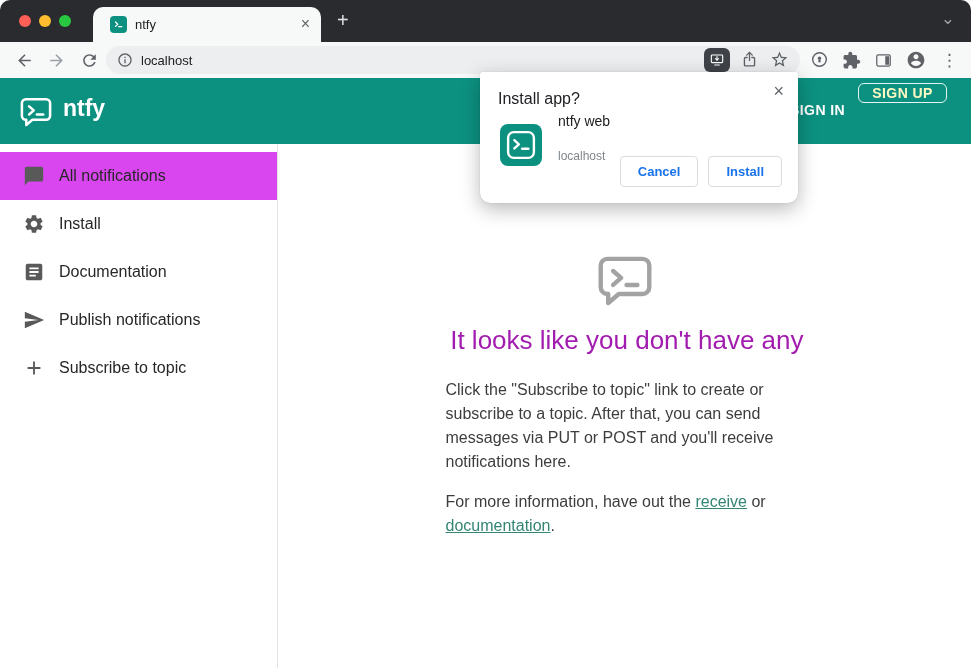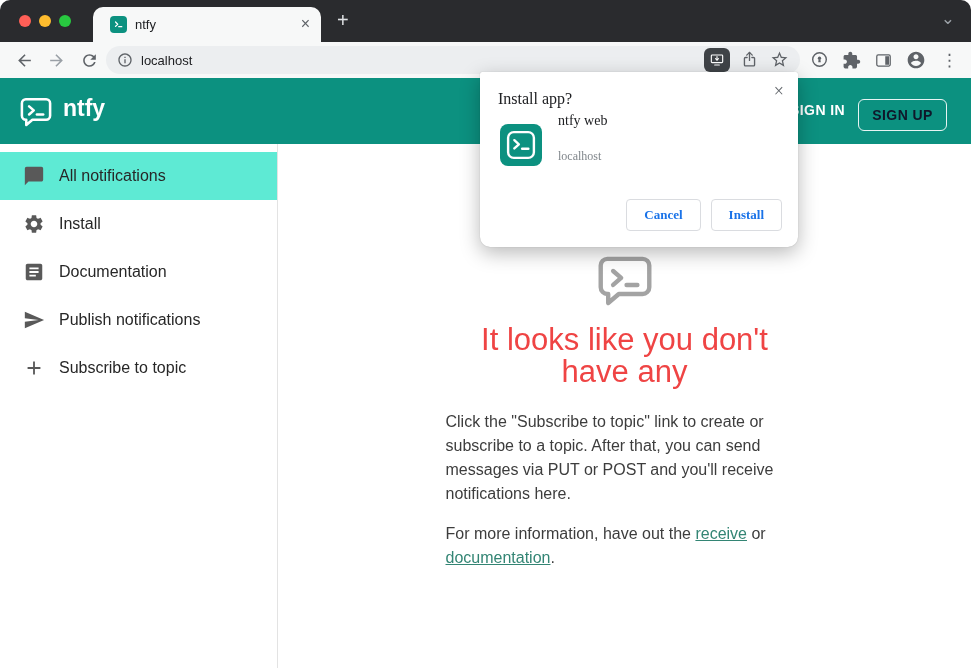--- a/index.html
+++ b/index.html
@@ -40,45 +40,45 @@
   .ic-panel { left:874px; top:9px; }
   .ic-avatar { left:906px; top:8px; width:20px; height:20px; }
   .ic-kebab { left:941px; top:8px; font-size:17px; color:#5f6368; cursor:pointer; position:absolute; }
 
   
   .appheader { position:absolute; top:78px; left:0; right:0; height:66px; background:#0c9180; }
   .logo { position:absolute; left:18px; top:15px; width:36px; height:36px; color:#fff; }
   .logo svg { width:100%; height:100%; }
   .brand { position:absolute; left:63px; top:17px; font-size:23px; font-weight:bold; color:#fff; }
   .signin { position:absolute; right:126px; top:24px; font-size:14px; font-weight:bold; letter-spacing:.4px; color:#fff; cursor:pointer; }
-  .signup { position:absolute; right:24px; top:21px; width:89px; height:32px; border:1.5px solid rgba(255,255,255,.9); border-radius:6px; color:#0f172a; font-size:14px; font-weight:bold; letter-spacing:.4px; display:flex; align-items:center; justify-content:center; cursor:pointer; background:transparent; font-family:inherit; }
-
-  
-  .dialog { position:absolute; left:480px; top:72px; width:318px; height:175px; background:#fff; border-radius:2px 2px 10px 10px; box-shadow:0 6px 20px rgba(0,0,0,.28), 0 0 1px rgba(0,0,0,.25); z-index:60;font-family:Liberation Serif, serif; }
+  .signup { position:absolute; right:24px; top:5px; width:89px; height:20px; border:1.5px solid rgba(255,255,255,.9); border-radius:6px; color:#fef9c3; font-size:14px; font-weight:bold; letter-spacing:.4px; display:flex; align-items:center; justify-content:center; cursor:pointer; background:transparent; font-family:inherit; }
+
+  
+  .dialog { position:absolute; left:480px; top:72px; width:318px; height:131px; background:#fff; border-radius:2px 2px 10px 10px; box-shadow:0 6px 20px rgba(0,0,0,.28), 0 0 1px rgba(0,0,0,.25); z-index:60; }
   .dlg-title { position:absolute; left:18px; top:18px; font-size:16px; color:#202124; }
   .dlg-close { position:absolute; right:14px; top:9px; font-size:18px; color:#5f6368; cursor:pointer; }
   .dlg-appicon { position:absolute; left:20px; top:52px; width:42px; height:42px; background:#0c9180; border-radius:8px; display:flex; align-items:center; justify-content:center; }
   .dlg-appicon svg { width:34px; height:34px; }
   .dlg-appname { position:absolute; left:78px; top:41px; font-size:14px; color:#202124; }
   .dlg-origin { position:absolute; left:78px; top:77px; font-size:12px; color:#80868b; }
   .dlg-btns { position:absolute; right:16px; bottom:16px; display:flex; gap:10px; }
   .dlg-btn { padding:7px 17px; border:1px solid #dadce0; background:#fff; color:#1a73e8; font-size:13px; font-weight:bold; border-radius:4px; cursor:pointer; font-family:inherit; }
 
   
   .sidebar { position:absolute; left:0; top:144px; width:278px; bottom:0; background:#fff; border-right:1px solid #e3e3e3; padding-top:8px; }
   .side-item { position:relative; height:48px; display:flex; align-items:center; padding-left:23px; gap:14px; cursor:pointer; }
-  .side-item.selected { background:#5eead4; }
+  .side-item.selected { background:#d946ef; }
   .side-item svg { width:22px; height:22px; color:#595959; flex:0 0 auto; }
   .side-label { font-size:16px; color:#272727; }
 
   
   .main { position:absolute; left:278px; top:144px; right:0; bottom:0; background:#fff; }
   .empty { position:absolute; left:50%; top:104px; transform:translateX(-50%); width:358px; }
   .empty-icon { display:block; margin:0 auto; width:62px; height:62px; color:#a3a3a3; }
-  .empty h2 { margin-top:14px; font-size:31px; font-weight:normal; color:#ef4444; text-align:center; line-height:32px; }
+  .empty h2 { margin-top:14px; font-size:26px; font-weight:normal; color:#a21caf; text-align:right; line-height:32px; }
   .empty h2 span { display:block; }
   .empty p { margin-top:22px; font-size:16px; color:#3d3d3d; line-height:24px; text-align:left; }
   .empty p.more { margin-top:16px; }
   .tlink { color:#338574; text-decoration:underline; cursor:pointer; }
 </style>
 </head>
 <body>
 
 <div class="screen">
 

